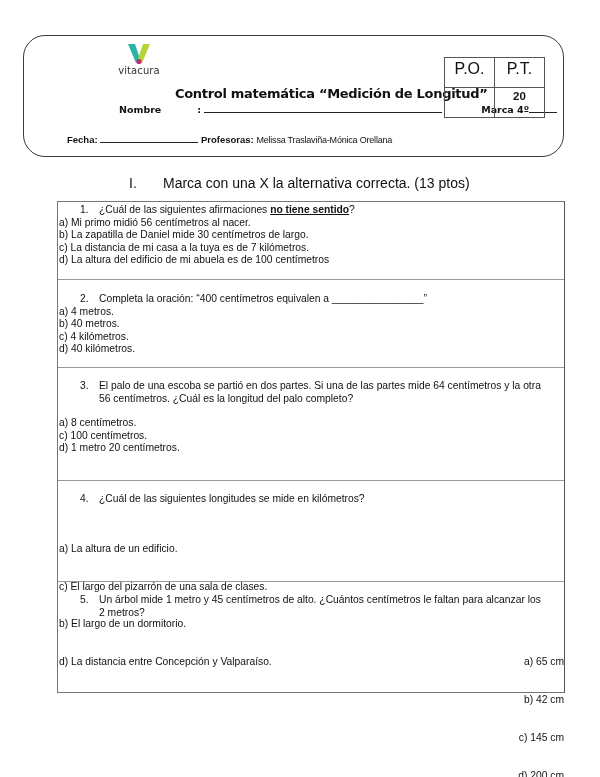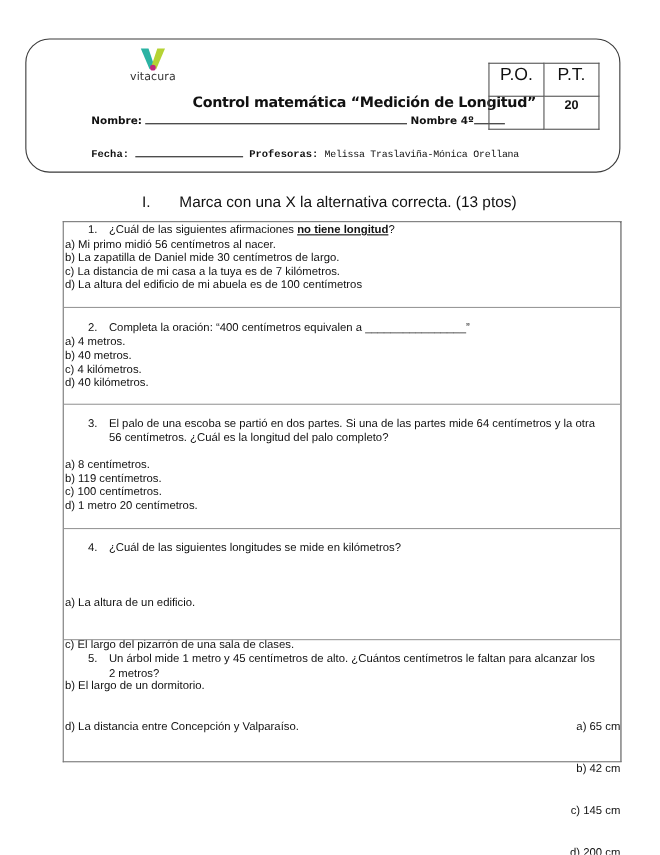--- a/index.html
+++ b/index.html
@@ -12,24 +12,24 @@
   }
   .logo { position: absolute; left: 114px; top: 43px; width: 50px; height: 40px; }
   .logo svg { display: block; margin: 0 auto; }
   .logo-text { position: absolute; left: 0; top: 22px; width: 50px; text-align: center;
     font-family: "DejaVu Sans", sans-serif; font-size: 10px; color: #333; letter-spacing: 0.1px; }
 
   .title { position: absolute; left: 175px; top: 86px; font-size: 13px; font-weight: bold; white-space: nowrap;
     font-family: "DejaVu Sans", sans-serif; letter-spacing: -0.3px; }
   .nombre-row { position: absolute; left: 83px; top: 103px; font-size: 9.5px; white-space: nowrap;
     font-family: "DejaVu Sans", sans-serif; }
-  .nombre-row b { font-weight: bold; }
+  .nombre-row b { font-weight: bold; margin-left: 36px; }
   .line { display: inline-block; border-bottom: 1px solid #222; vertical-align: baseline; height: 9px; }
-  .fecha-row { position: absolute; left: 83px; top: 133px; font-size: 9.5px; white-space: nowrap;
-    font-family: Liberation Mono, monospace; }
+  .fecha-row { position: absolute; left: 67px; top: 133px; font-size: 9.5px; white-space: nowrap;
+    font-family: Liberation Sans, sans-serif; }
   .fecha-row .teachers { font-weight: normal; font-size: 9px; letter-spacing: -0.2px; }
 
   .score-table { position: absolute; left: 444px; top: 57px; border-collapse: collapse; }
   .score-table td { border: 1px solid #555; width: 50px; height: 30px; text-align: center; vertical-align: top;
     font-family: "Liberation Sans", sans-serif; font-size: 16px; padding: 2px 0 0 0; box-sizing: border-box; }
   .score-table td.val { font-weight: bold; font-size: 11.5px; }
 
   
   .instruction { position: absolute; left: 129px; top: 175px; font-size: 14px; white-space: nowrap;
     font-family: "Liberation Sans", sans-serif; }
@@ -61,21 +61,21 @@
     <circle cx="12" cy="18.5" r="2.6" fill="#c0287e"></circle>
   </svg>
   <div class="logo-text">vitacura</div>
 </div>
 
 <div class="title">Control matemática “Medición de Longitud”</div>
 
 <div class="nombre-row">
   <b>Nombre</b><b>:</b>
   <span class="line" style="width:238px;"></span>
-  <b>Nombre 4º</b><span class="line" style="width:28px;"></span>
+  <b>Marca 4º</b><span class="line" style="width:28px;"></span>
 </div>
 
 <div class="fecha-row">
   <b>Fecha</b><b>:</b>
   <span class="line" style="width:98px;"></span>
   <b>Profesoras</b><b>:</b>
   <span class="teachers">Melissa Traslaviña-Mónica Orellana</span>
 </div>
 
 <table class="score-table">
@@ -93,21 +93,21 @@
 
 <div class="instruction">
   <span class="roman">I.</span><span>Marca con una X la alternativa correcta. (13 ptos)</span>
 </div>
 
 <div class="qtable">
 
   <div class="qcell" style="height:77px; padding-top:2px;">
     <div class="qstem">
       <span class="qnum">1.</span>
-      <span class="qtext"><span>¿Cuál de las siguientes afirmaciones </span><u><b>no tiene longitud</b></u><span>?</span></span>
+      <span class="qtext"><span>¿Cuál de las siguientes afirmaciones </span><u><b>no tiene sentido</b></u><span>?</span></span>
     </div>
     <div class="opts">
       <div class="opt">a) Mi primo midió 56 centímetros al nacer.</div>
       <div class="opt">b) La zapatilla de Daniel mide 30 centímetros de largo.</div>
       <div class="opt">c) La distancia de mi casa a la tuya es de 7 kilómetros.</div>
       <div class="opt">d) La altura del edificio de mi abuela es de 100 centímetros</div>
     </div>
   </div>
 
   <div class="qcell" style="height:88px; padding-top:13px;">
@@ -123,21 +123,20 @@
     </div>
   </div>
 
   <div class="qcell" style="height:113px; padding-top:12px;">
     <div class="qstem">
       <span class="qnum">3.</span>
       <span class="qtext">El palo de una escoba se partió en dos partes. Si una de las partes mide 64 centímetros y la otra 56 centímetros. ¿Cuál es la longitud del palo completo?</span>
     </div>
     <div class="opts" style="margin-top:12px;">
       <div class="opt">a) 8 centímetros.</div>
-      <div class="opt">b) 119 centímetros.</div>
       <div class="opt">c) 100 centímetros.</div>
       <div class="opt">d) 1 metro 20 centímetros.</div>
     </div>
   </div>
 
   <div class="qcell" style="height:101px; padding-top:12px;">
     <div class="qstem">
       <span class="qnum">4.</span>
       <span class="qtext">¿Cuál de las siguientes longitudes se mide en kilómetros?</span>
     </div>

